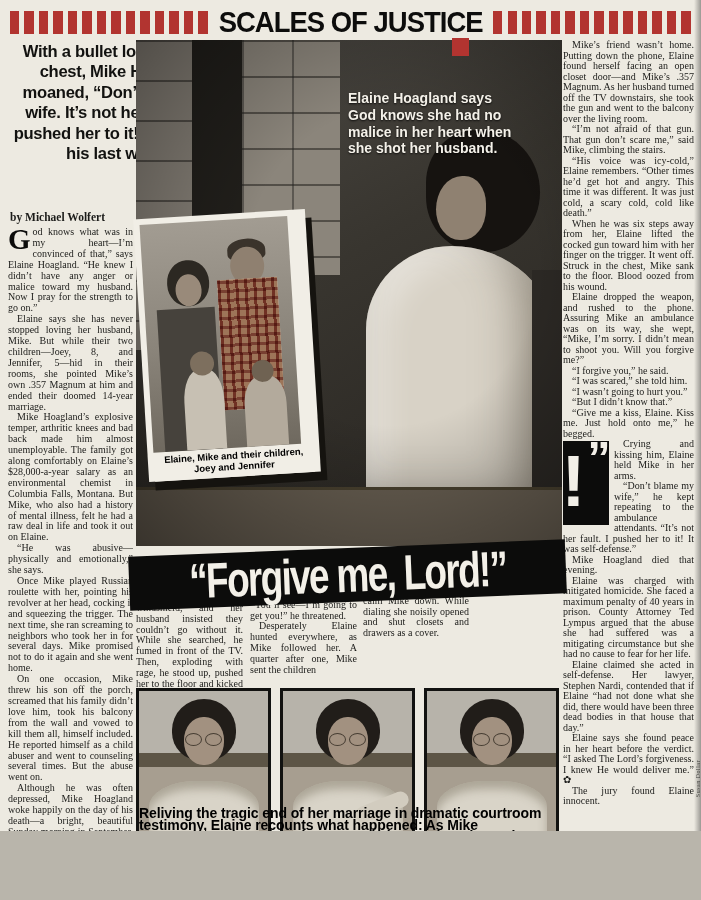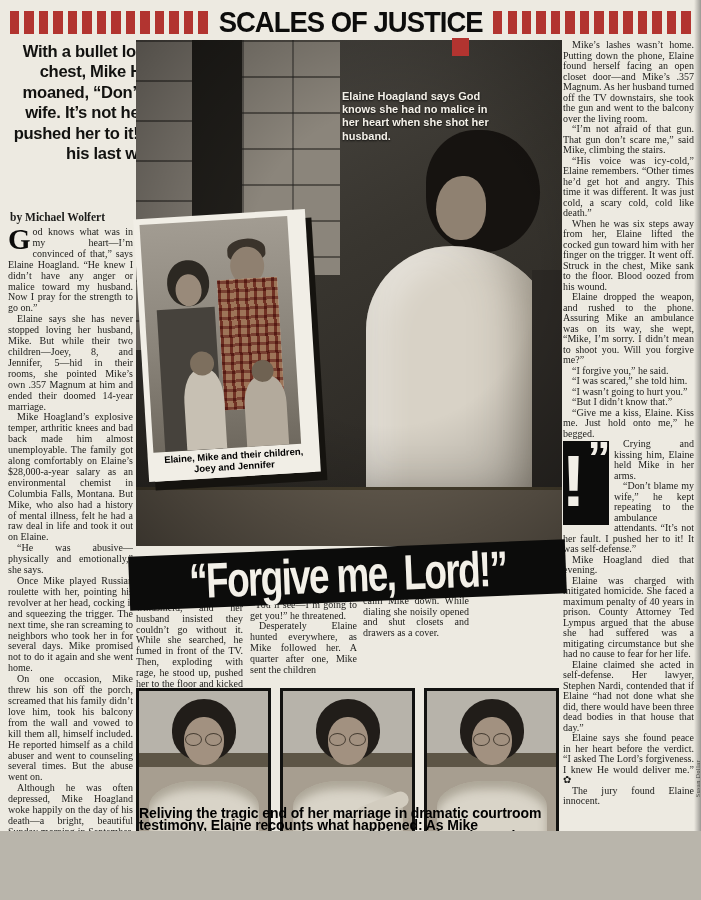--- a/index.html
+++ b/index.html
@@ -54,22 +54,22 @@
   .rail{position:absolute;left:0;bottom:0;width:100%;height:56px;background:#675e51;
     border-top:3px solid #49412f;}
   .w-hair{position:absolute;left:290px;top:90px;width:114px;height:122px;background:#161310;
     border-radius:46% 54% 52% 48%;}
   .w-face{position:absolute;left:300px;top:136px;width:50px;height:64px;background:#8f8171;
     border-radius:55% 45% 50% 50%;}
   .w-blouse{position:absolute;left:230px;top:206px;width:190px;height:300px;background:#d8d2c6;
     border-radius:45% 55% 0 0 / 28% 32% 0 0;
     box-shadow:inset -30px -40px 50px rgba(70,60,45,.55), inset 20px 10px 30px rgba(255,255,255,.35);}
   .w-shoulder{position:absolute;left:396px;top:230px;width:30px;height:276px;background:#2b2824;}
-  .photo-caption{position:absolute;left:206px;top:50px;width:164px;z-index:3;
-    font-family:"Liberation Sans",sans-serif;font-weight:700;font-size:11px;line-height:1.2;
+  .photo-caption{position:absolute;left:212px;top:50px;width:164px;z-index:3;
+    font-family:"Liberation Sans",sans-serif;font-weight:700;font-size:14px;line-height:1.2;
     color:#f4f1e9;text-shadow:0 1px 2px rgba(0,0,0,.8);}
   .red-block{position:absolute;left:452px;top:38px;width:17px;height:18px;background:#b23430;z-index:5;}
 
   
   .inset{position:absolute;left:141px;top:214px;width:160px;background:#f1eee6;padding:6px 6px 0 6px;
     transform:rotate(-3.5deg);box-shadow:6px 9px 0 0 #15130f;z-index:4;}
   .inset-img{position:relative;width:148px;height:228px;overflow:hidden;
     background:linear-gradient(180deg,#a29c92 0%,#8a847a 55%,#6f695f 100%);}
   .man-head{position:absolute;left:88px;top:28px;width:34px;height:38px;background:#8f8070;border-radius:50%;}
   .man-hair{position:absolute;left:86px;top:20px;width:38px;height:22px;background:#3a332b;border-radius:50% 50% 30% 30%;}
@@ -183,21 +183,21 @@
   <div class="col mc2">
     <p class="noindent">legs. He set a deadline: She must find the canvas by two p.m. or he’d give her 25 lashes with his belt. “You’ll see—I’m going to get you!” he threatened.</p>
     <p>Desperately Elaine hunted everywhere, as Mike followed her. A quarter after one, Mike sent the children</p>
   </div>
   <div class="col mc3">
     <p class="noindent">to their rooms.</p>
     <p>From the bedroom, Elaine tried to call a friend she hoped might calm Mike down. While dialing she noisily opened and shut closets and drawers as a cover.</p>
   </div>
 
   <div class="col right-col">
-    <p>Mike’s lashes wasn’t home. Putting down the phone, Elaine found herself facing an open closet door—and Mike’s .357 Magnum. As her husband turned off the TV downstairs, she took the gun and went to the balcony over the living room.</p>
+    <p>Mike’s friend wasn’t home. Putting down the phone, Elaine found herself facing an open closet door—and Mike’s .357 Magnum. As her husband turned off the TV downstairs, she took the gun and went to the balcony over the living room.</p>
     <p>“I’m not afraid of that gun. That gun don’t scare me,” said Mike, climbing the stairs.</p>
     <p>“His voice was icy-cold,” Elaine remembers. “Other times he’d get hot and angry. This time it was different. It was just cold, a scary cold, cold like death.”</p>
     <p>When he was six steps away from her, Elaine lifted the cocked gun toward him with her finger on the trigger. It went off. Struck in the chest, Mike sank to the floor. Blood oozed from his wound.</p>
     <p>Elaine dropped the weapon, and rushed to the phone. Assuring Mike an ambulance was on its way, she wept, “Mike, I’m sorry. I didn’t mean to shoot you. Will you forgive me?”</p>
     <p>“I forgive you,” he said.</p>
     <p>“I was scared,” she told him.</p>
     <p>“I wasn’t going to hurt you.”</p>
     <p>“But I didn’t know that.”</p>
     <p>“Give me a kiss, Elaine. Kiss me. Just hold onto me,” he begged.</p>
     <div class="qbox">

